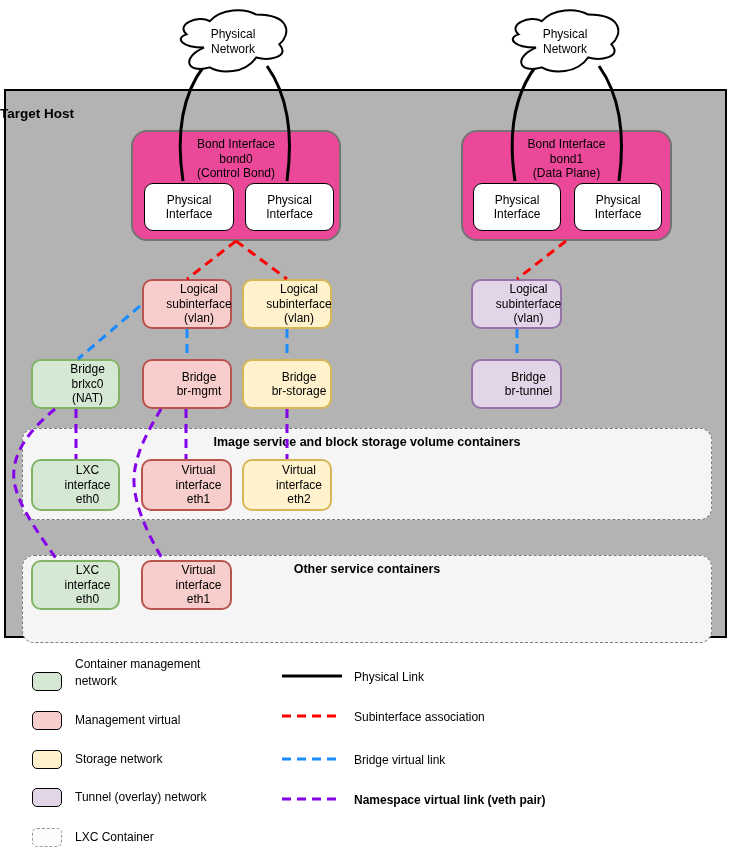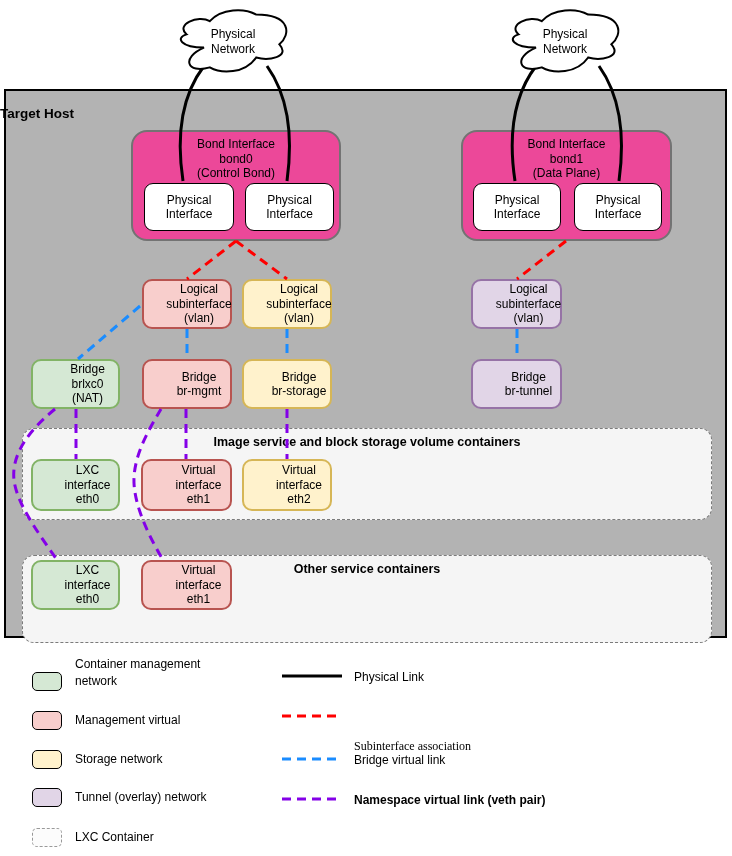--- a/index.html
+++ b/index.html
@@ -207,21 +207,21 @@
   <div class="legend-label" style="left:75px;top:829px;width:220px;">LXC Container</div>
 
   <svg class="legend-line" style="left:281px;top:672px;" width="62" height="8">
     <line x1="1" y1="4" x2="61" y2="4" stroke="#000000" stroke-width="3"></line>
   </svg>
   <div class="legend-label" style="left:354px;top:669px;width:300px;">Physical Link</div>
 
   <svg class="legend-line" style="left:281px;top:712px;" width="62" height="8">
     <line x1="1" y1="4" x2="61" y2="4" stroke="#ff0000" stroke-width="3" stroke-dasharray="9 6"></line>
   </svg>
-  <div class="legend-label" style="left:354px;top:738px;width:300px;font-family:Liberation Serif, serif;">Subinterface association</div>
+  <div class="legend-label" style="left:354px;top:709px;width:300px;">Subinterface association</div>
 
   <svg class="legend-line" style="left:281px;top:755px;" width="62" height="8">
     <line x1="1" y1="4" x2="61" y2="4" stroke="#1a8cff" stroke-width="3" stroke-dasharray="9 6"></line>
   </svg>
   <div class="legend-label" style="left:354px;top:752px;width:300px;">Bridge virtual link</div>
 
   <svg class="legend-line" style="left:281px;top:795px;" width="62" height="8">
     <line x1="1" y1="4" x2="61" y2="4" stroke="#8400e8" stroke-width="3" stroke-dasharray="9 6"></line>
   </svg>
   <div class="legend-label" style="left:354px;top:792px;width:320px;font-weight:bold;">Namespace virtual link (veth pair)</div>

